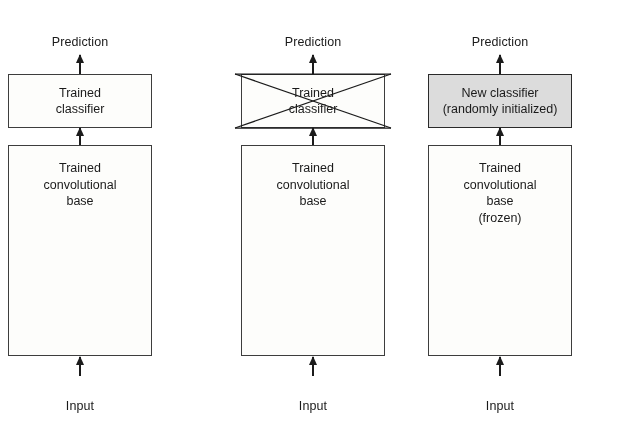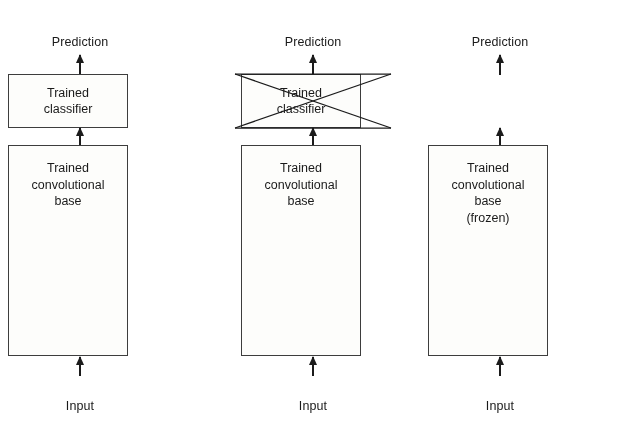--- a/index.html
+++ b/index.html
@@ -65,21 +65,21 @@
     border-bottom: 9px solid #1b1b1b;
   }
   .arrow-top    { top: 55px;  height: 20px; }
   .arrow-mid    { top: 128px; height: 18px; }
   .arrow-bottom { top: 357px; height: 19px; }
 
   
   .box {
     position: absolute;
     left: 8px;
-    width: 120px;
+    width: 144px;
     box-sizing: border-box;
     border: 1.4px solid #3d3d3d;
     background: #fdfdfb;
     text-align: center;
     font-size: 12.5px;
     line-height: 16.5px;
   }
   .box-classifier {
     top: 74px;
     height: 54px;
@@ -174,20 +174,24 @@
     <div class="arrow arrow-bottom"></div>
 
     <div class="label label-input">Input</div>
   </div>
 
   <div class="column" style="left:420px;">
     <div class="label label-prediction">Prediction</div>
 
     <div class="arrow arrow-top"></div>
 
+    <div class="box box-classifier box-highlight">
+      <div class="box-text">New classifier
+(randomly initialized)</div>
+    </div>
 
     <div class="arrow arrow-mid"></div>
 
     <div class="box box-base">
       <div class="box-text">Trained
 convolutional
 base
 (frozen)</div>
     </div>
 

